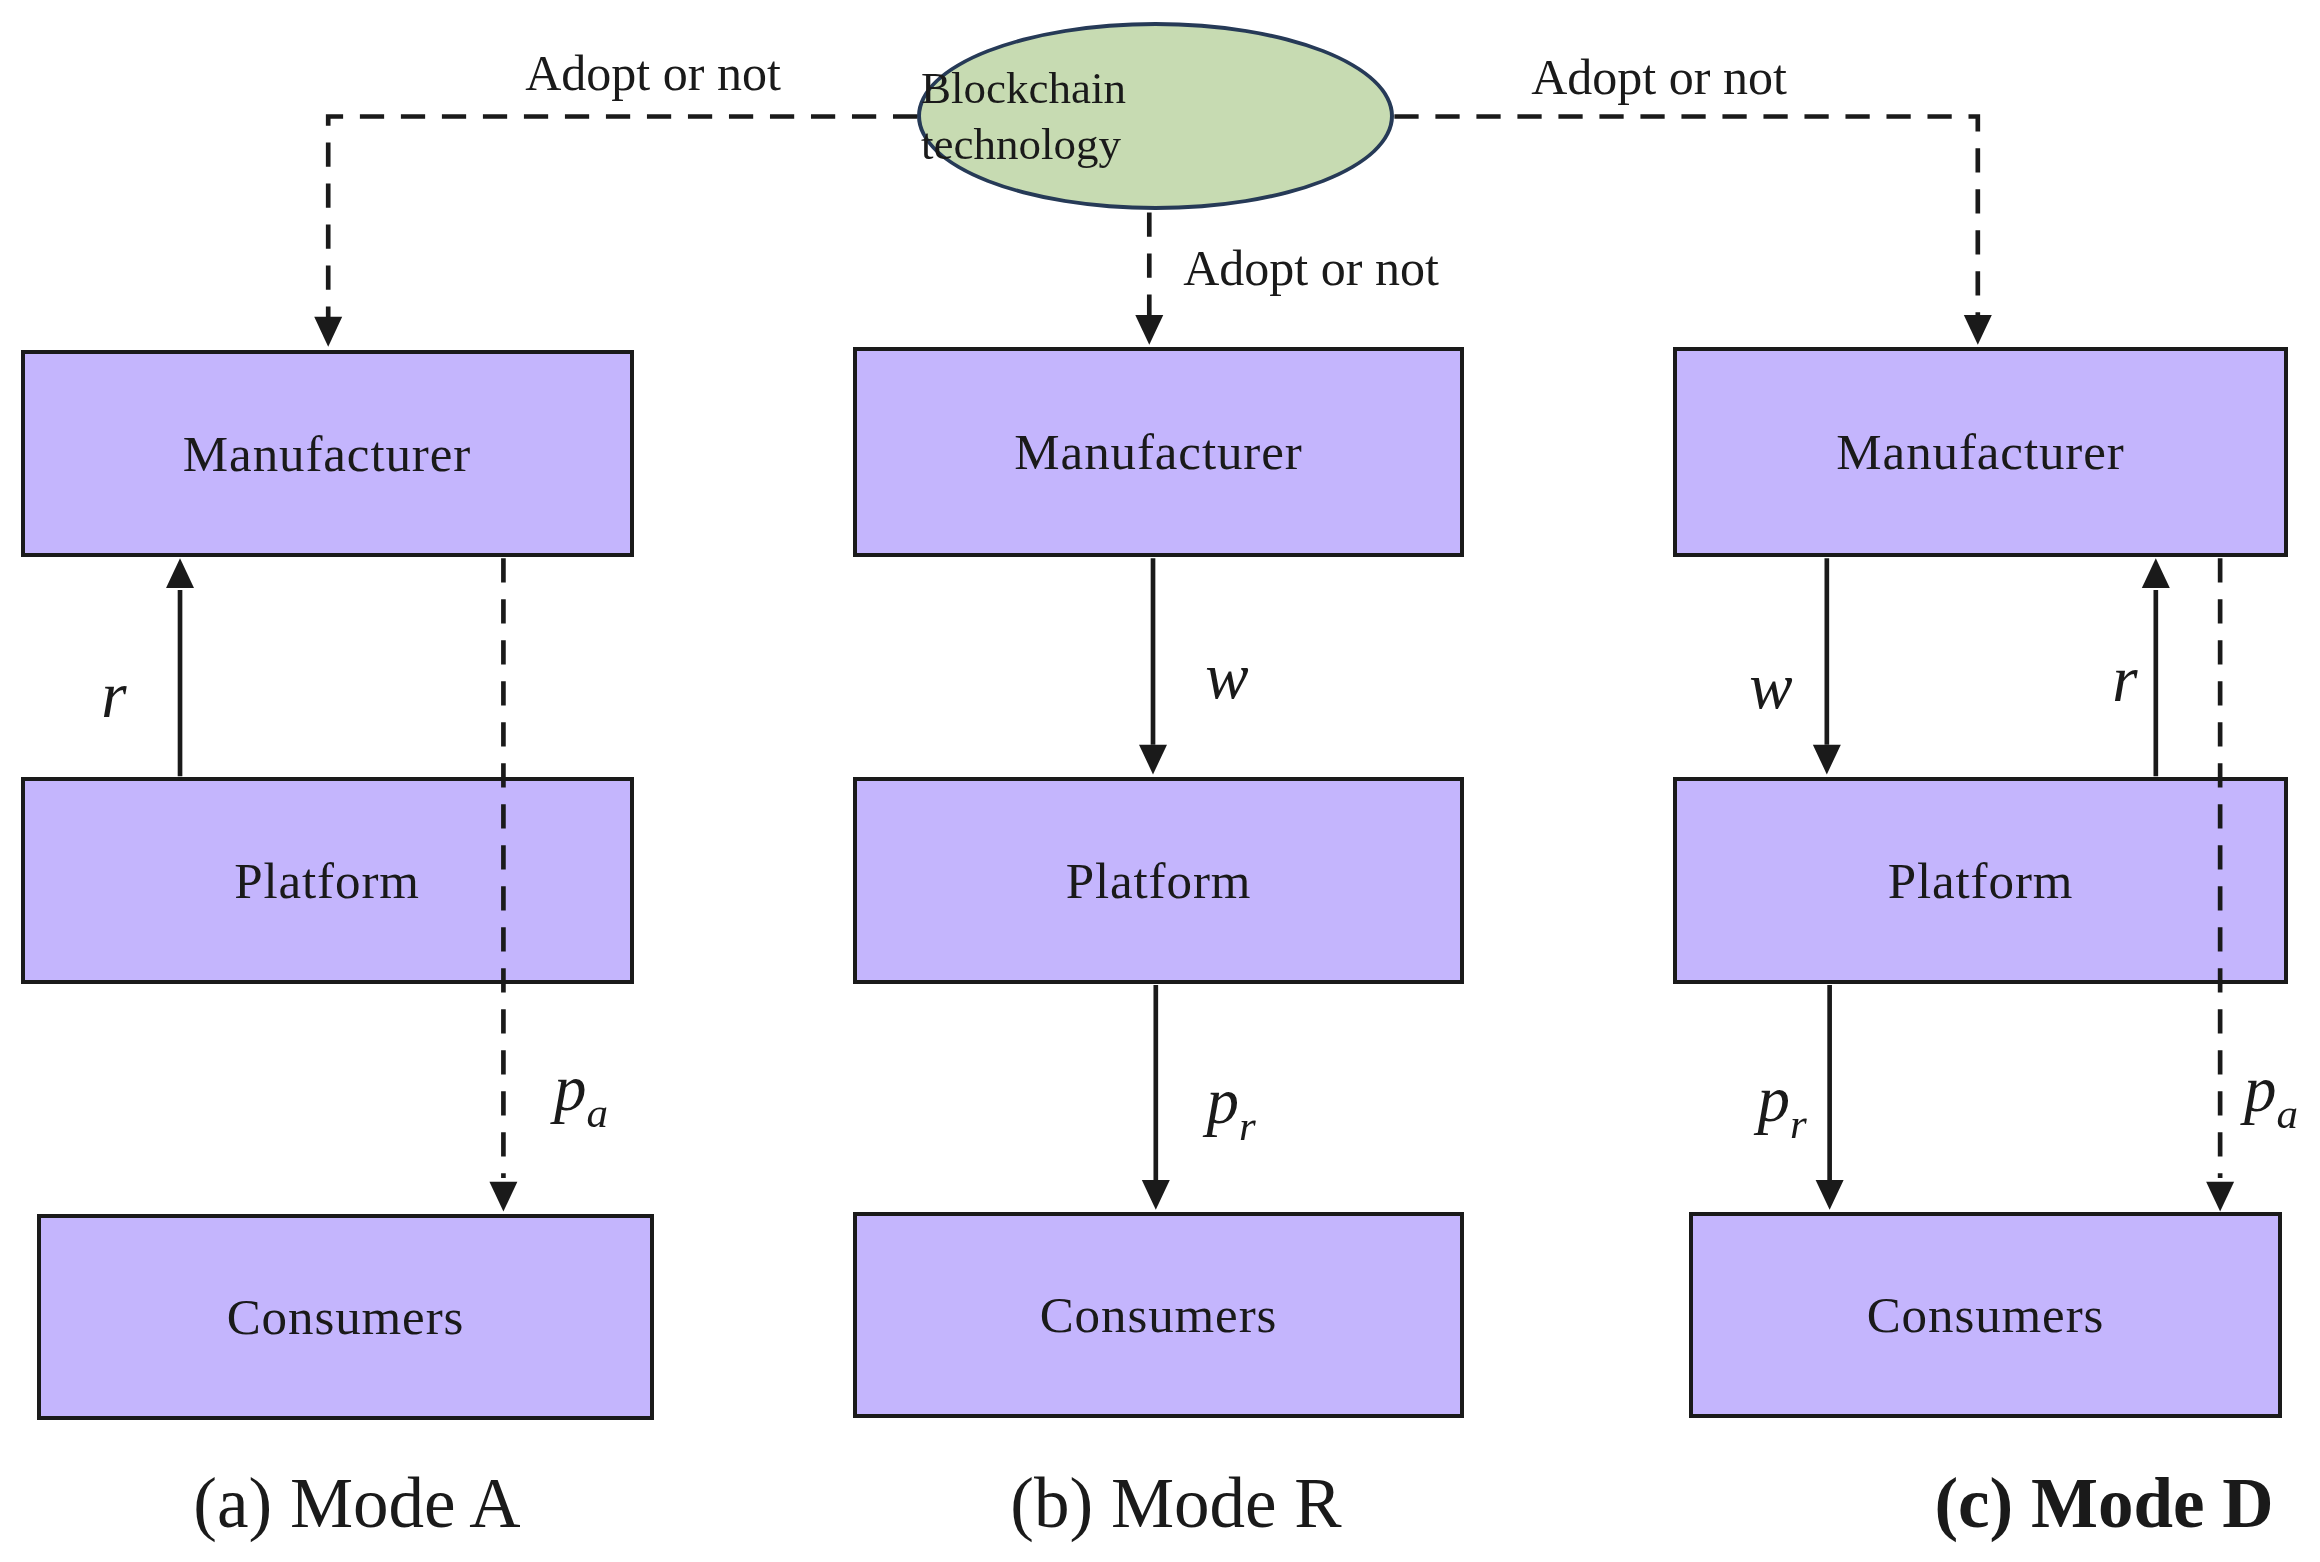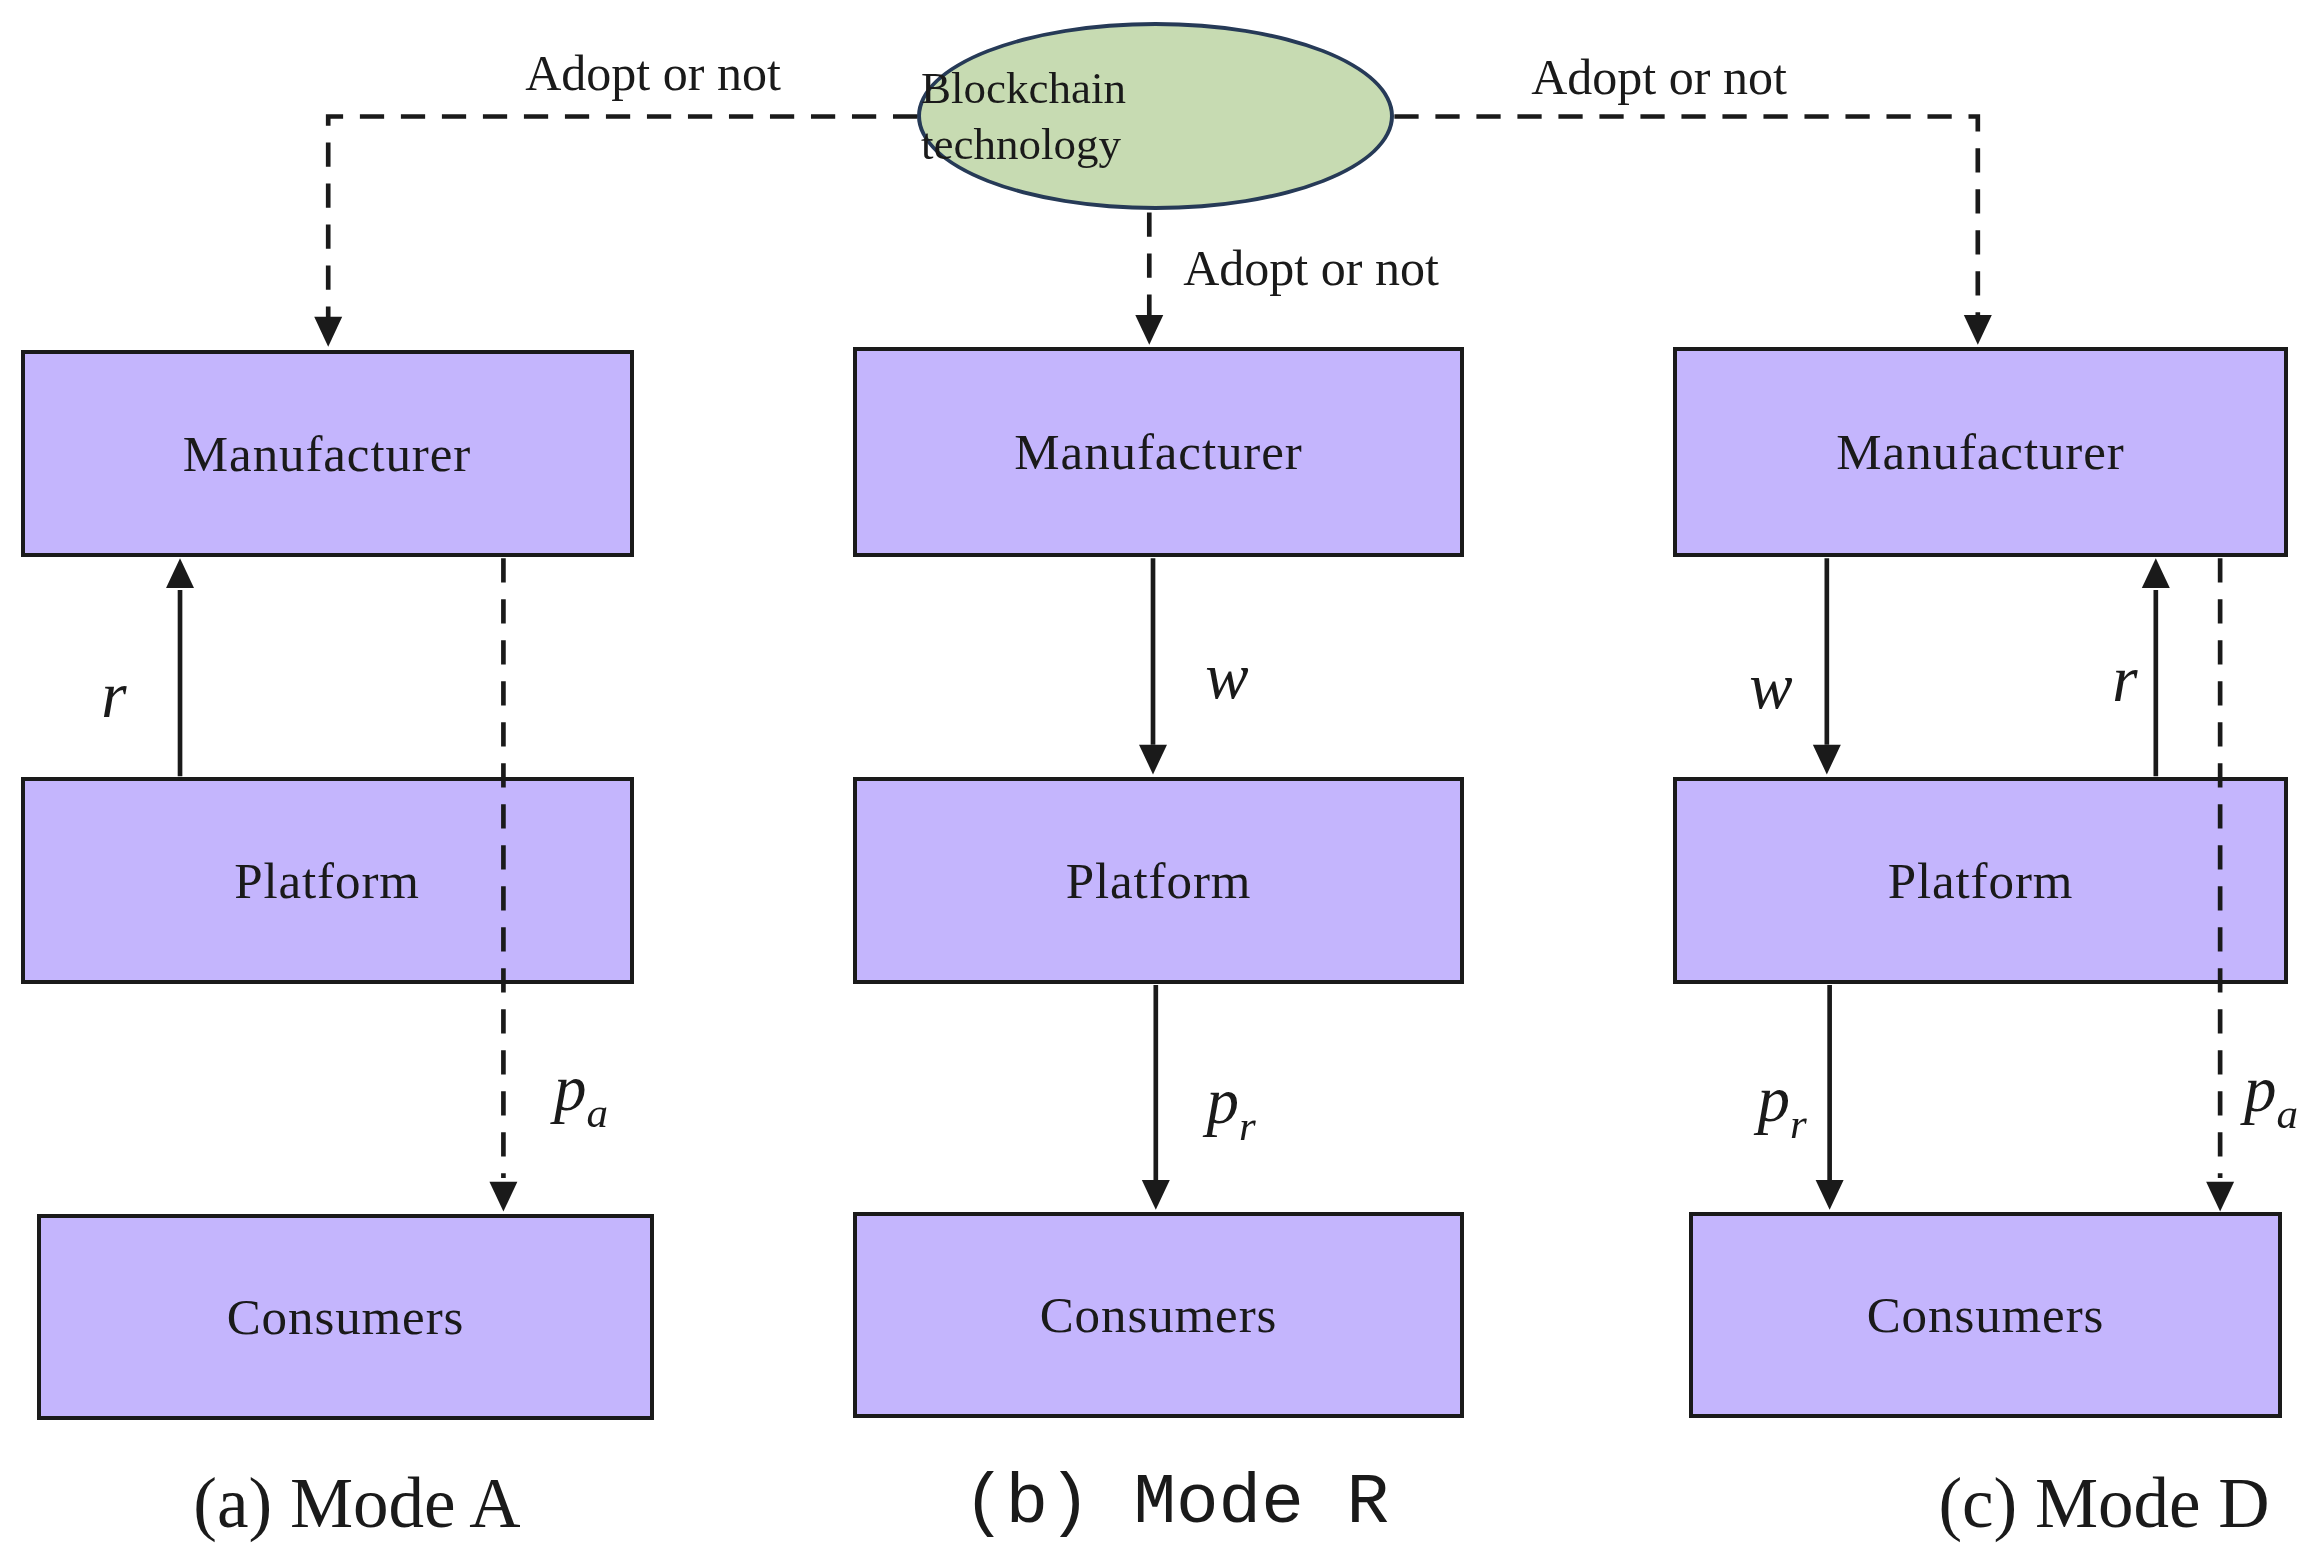--- a/index.html
+++ b/index.html
@@ -103,25 +103,25 @@
   <div class="box" style="left:37px;top:1214px;width:617px;height:206px;">Consumers</div>
   <div class="lbl math" style="left:114px;top:695px;">r</div>
   <div class="lbl math" style="left:581px;top:1094px;"><span>p</span><span class="sub">a</span></div>
   <div class="lbl caption" style="left:331px;top:1503px;">(a) Mode A</div>
 
   <div class="box" style="left:853px;top:347px;width:611px;height:210px;">Manufacturer</div>
   <div class="box" style="left:853px;top:777px;width:611px;height:207px;">Platform</div>
   <div class="box" style="left:853px;top:1212px;width:611px;height:206px;">Consumers</div>
   <div class="lbl math" style="left:1227px;top:676px;">w</div>
   <div class="lbl math" style="left:1231px;top:1107px;"><span>p</span><span class="sub">r</span></div>
-  <div class="lbl caption" style="left:1150px;top:1503px;font-family:Liberation Mono, monospace;">(b) Mode R</div>
+  <div class="lbl caption" style="left:1150px;top:1503px;">(b) Mode R</div>
 
   <div class="box" style="left:1673px;top:347px;width:615px;height:210px;">Manufacturer</div>
   <div class="box" style="left:1673px;top:777px;width:615px;height:207px;">Platform</div>
   <div class="box" style="left:1689px;top:1212px;width:593px;height:206px;">Consumers</div>
   <div class="lbl math" style="left:1771px;top:686px;">w</div>
   <div class="lbl math" style="left:2125px;top:679px;">r</div>
   <div class="lbl math" style="left:1782px;top:1105px;"><span>p</span><span class="sub">r</span></div>
   <div class="lbl math" style="left:2271px;top:1095px;"><span>p</span><span class="sub">a</span></div>
-  <div class="lbl caption" style="left:2078px;top:1503px;">(c) Mode D</div>
+  <div class="lbl caption" style="left:2078px;top:1503px;font-weight:bold;">(c) Mode D</div>
 
 </div>
 
 
 </body></html>

